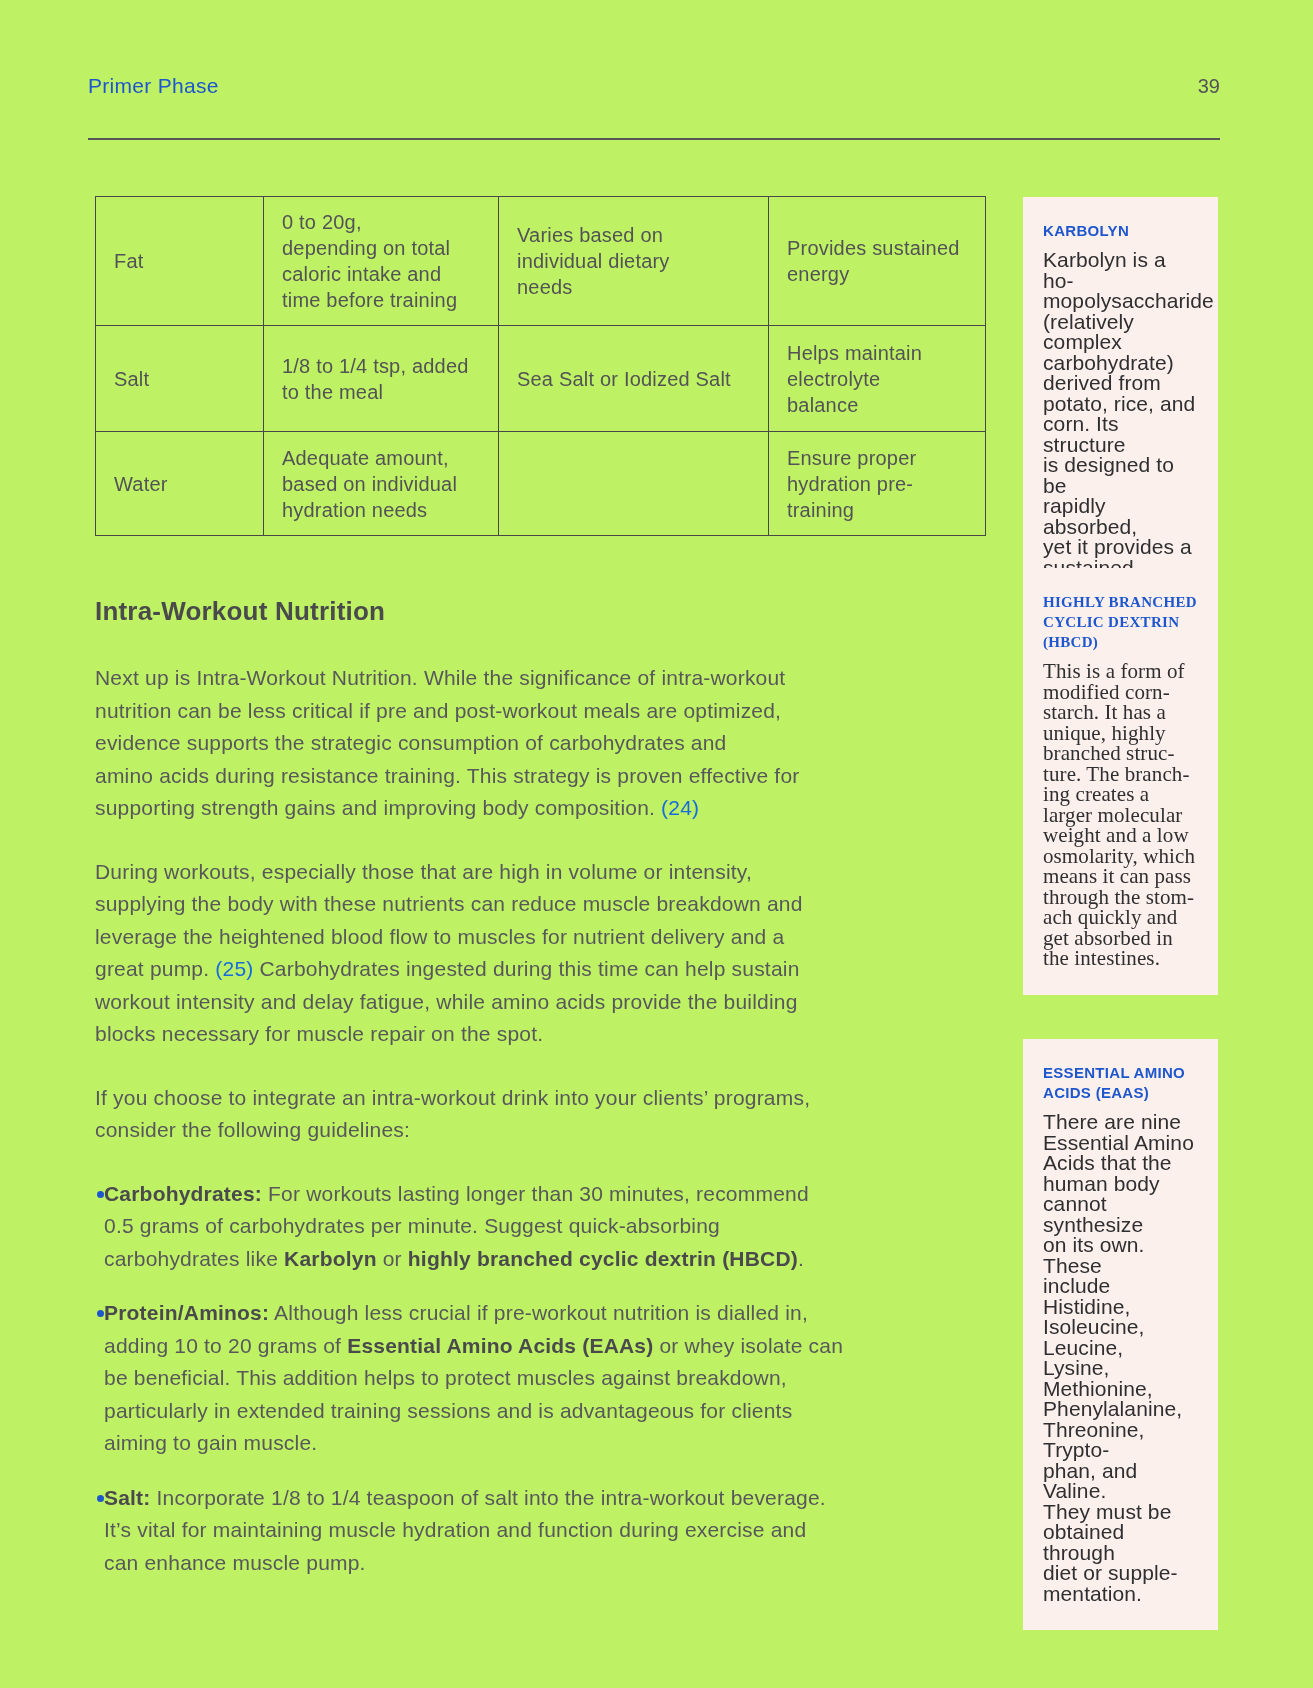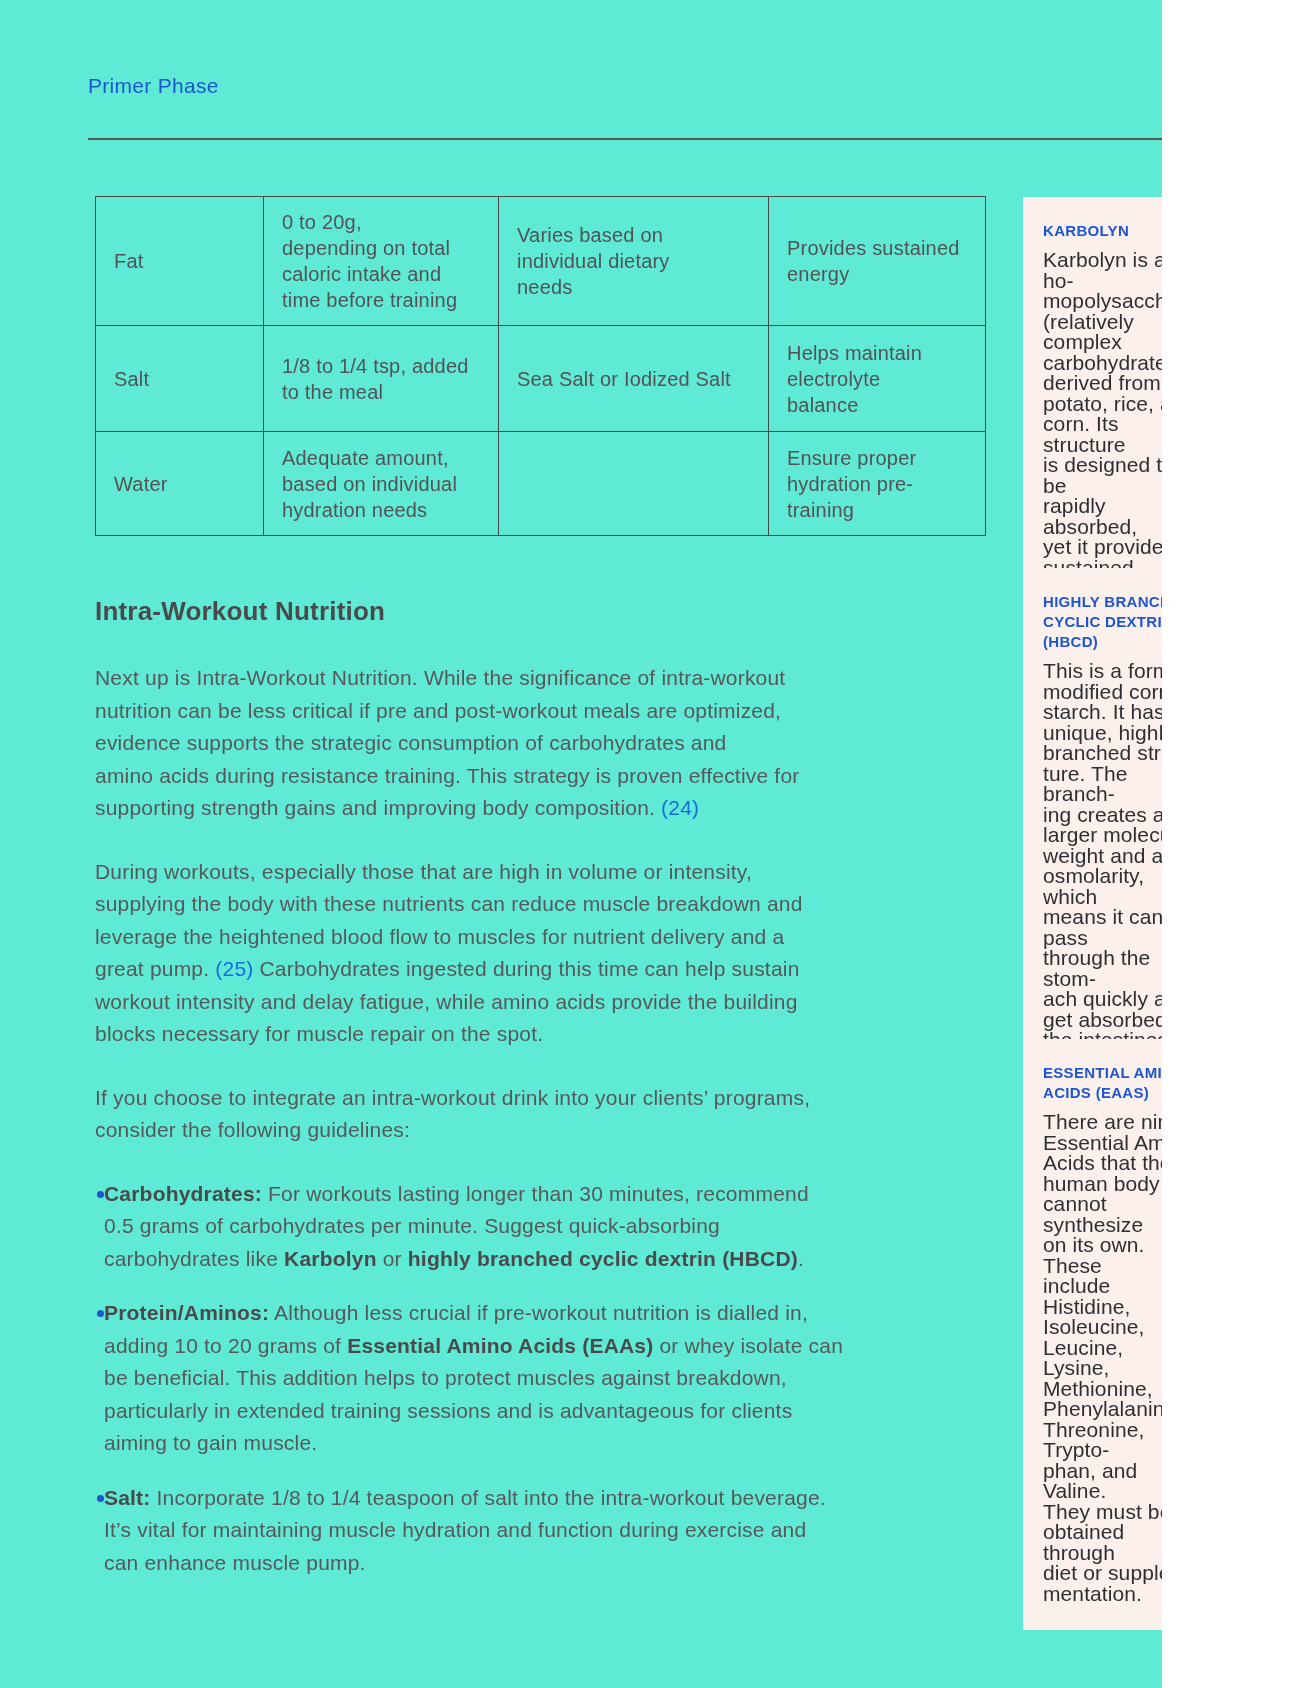--- a/index.html
+++ b/index.html
@@ -4,23 +4,23 @@
 <title>Page</title>
 <style>
   * { margin: 0; padding: 0; box-sizing: border-box; }
   html, body { background: #ffffff; }
   body {
     font-family: "Liberation Sans", "DejaVu Sans", sans-serif;
     -webkit-font-smoothing: antialiased;
   }
   .page {
     position: relative;
-    width: 1162px;
+    width: 1313px;
     height: 1688px;
-    background: #5eead4;
+    background: #bef264;
     overflow: hidden;
   }
 
   
   .header {
     position: absolute;
     left: 88px;
     top: 74px;
     width: 1132px;
     display: flex;
@@ -121,21 +121,21 @@
 
   
   .callout {
     position: absolute;
     left: 1023px;
     width: 195px;
     background: #FBF0EC;
     padding: 24px 16px 26px 20px;
   }
   .callout-1 { top: 197px; min-height: 320px; }
-  .callout-2 { top: 568px; min-height: 420px; }
+  .callout-2 { top: 568px; min-height: 420px; font-family: Liberation Serif, serif; }
   .callout-3 { top: 1039px; min-height: 422px; }
   .callout-title {
     color: #1E56CE;
     font-weight: bold;
     font-size: 15px;
     line-height: 20px;
     letter-spacing: 0.3px;
     white-space: pre-line;
     margin-bottom: 9px;
   }

